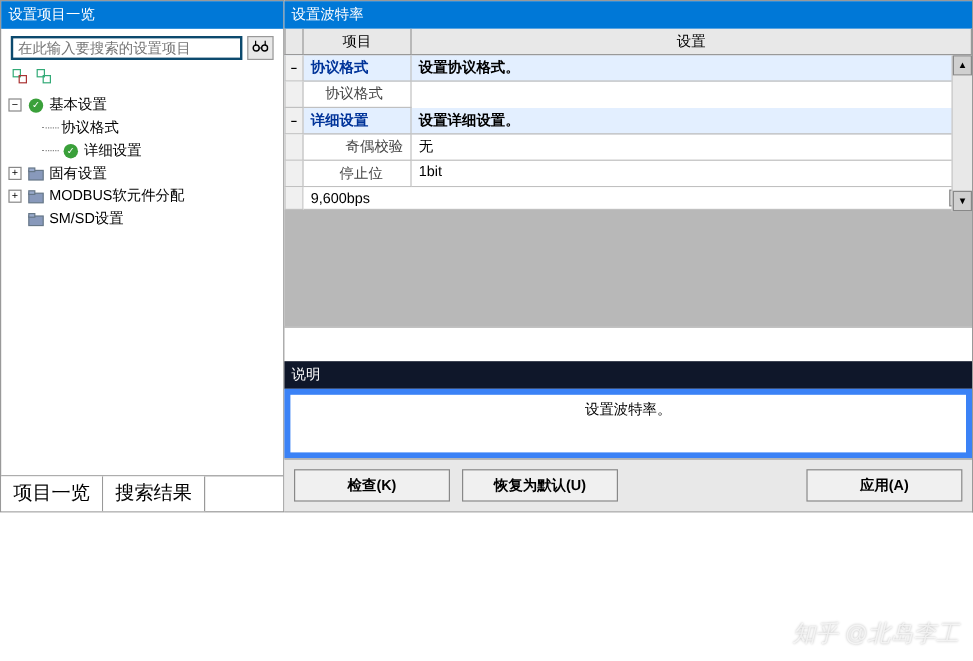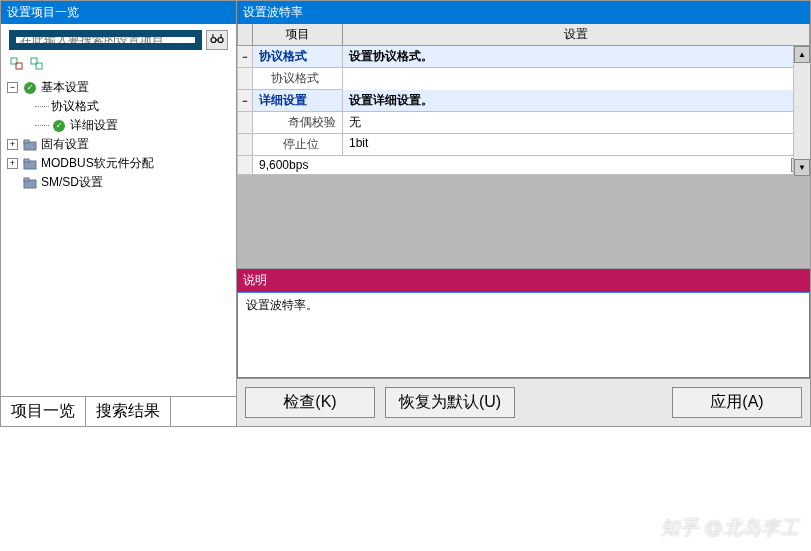--- a/index.html
+++ b/index.html
@@ -1,21 +1,21 @@
 <!DOCTYPE html>
 <html><head>
   <meta charset="utf-8">
   <style>
     * { box-sizing: border-box; }
     body { margin: 0; padding: 0; font-family: "SimSun", "宋体", sans-serif; font-size: 12px; background: #fff; width: 811px; height: 551px; overflow: hidden; }
     .main-wrap { display: flex; width: 811px; height: 427px; }
     .left-panel { width: 237px; border: 1px solid #999; display: flex; flex-direction: column; }
     .panel-title { background: #0078d7; color: #fff; padding: 3px 6px; font-size: 12px; }
     .search-row { display: flex; padding: 6px 8px 4px 8px; gap: 4px; }
-    .search-input { flex: 1; border: 7px solid #0c4a6e; padding: 2px 4px; height: 20px; font-size: 12px; color: #888; }
+    .search-input { flex: 1; border: 2px solid #0c4a6e; padding: 2px 4px; height: 20px; font-size: 12px; color: #888; }
     .search-btn { width: 22px; height: 20px; border: 1px solid #999; background: #e8e8e8; display: flex; align-items: center; justify-content: center; cursor: pointer; }
     .toolbar { padding: 2px 8px; display: flex; gap: 4px; align-items: center; }
     .toolbar-icon { width: 16px; height: 16px; display: inline-flex; align-items: center; justify-content: center; cursor: pointer; }
     .tree { flex: 1; padding: 4px 6px; overflow: auto; }
     .tree-node { display: flex; align-items: center; padding: 1px 0; cursor: pointer; }
     .tree-toggle { width: 11px; height: 11px; border: 1px solid #888; display: inline-flex; align-items: center; justify-content: center; margin-right: 4px; font-size: 9px; line-height: 1; background: #fff; }
     .tree-icon { width: 16px; height: 16px; margin-right: 3px; display: inline-flex; align-items: center; justify-content: center; }
     .check-circle { width: 12px; height: 12px; border-radius: 50%; background: #3aa03a; color: #fff; font-size: 8px; display: flex; align-items: center; justify-content: center; }
     .dots-line { display: inline-block; width: 14px; border-bottom: 1px dotted #888; margin-right: 2px; }
     .lvl1 { margin-left: 0; }
@@ -31,24 +31,24 @@
     .grid-body { flex: 1; background: #b8b8b8; overflow: auto; position: relative; }
     .grid-row { display: flex; background: #fff; }
     .grid-row.header-row { background: #e3efff; font-weight: bold; }
     .gc-toggle { width: 16px; display: flex; align-items: center; justify-content: center; border: 1px solid #c0c0c0; border-top: none; background: #f0f0f0; }
     .gc-key { width: 90px; border-bottom: 1px solid #c0c0c0; border-right: 1px solid #c0c0c0; padding: 2px 6px; color: #003399; }
     .gc-val { flex: 1; border-bottom: 1px solid #c0c0c0; border-right: 1px solid #c0c0c0; padding: 2px 6px; }
     .grid-row.active .gc-key { font-weight: bold; font-style: italic; }
     .grid-row.active .gc-val { background: #fff; position: relative; }
     .dd-arrow { position: absolute; right: 2px; top: 2px; width: 16px; height: 14px; background: #ddd; border: 1px solid #888; display: flex; align-items: center; justify-content: center; font-size: 9px; cursor: pointer; }
     .desc-panel { border-top: 1px solid #999; height: 110px; display: flex; flex-direction: column; }
-    .desc-title { background: #be185d; color: #fff; padding: 3px 6px; }
-    .desc-body { flex: 1; padding: 4px 8px; border: 1px solid #3b82f6; margin: 0; }
+    .desc-title { background: #0f172a; color: #fff; padding: 3px 6px; margin-top: 28px; }
+    .desc-body { flex: 1; padding: 4px 8px; border: 5px solid #3b82f6; margin: 0; text-align: center; }
     .btn-row { padding: 8px; display: flex; gap: 10px; background: #e8e8e8; border-top: 1px solid #999; }
-    .btn { padding: 4px 0; width: 130px; text-align: center; border: 1px solid #888; background: #f0f0f0; cursor: pointer; font-size: 16px; }
+    .btn { padding: 4px 0; width: 130px; text-align: center; border: 1px solid #888; background: #f0f0f0; cursor: pointer; font-size: 12px; font-weight: bold; }
     .btn-spacer { flex: 1; }
     .scrollbar-v { position: absolute; right: 0; top: 0; width: 17px; height: 130px; background: #e8e8e8; border-left: 1px solid #c0c0c0; }
     .sb-btn { height: 17px; background: #d0d0d0; border: 1px solid #888; display: flex; align-items: center; justify-content: center; font-size: 8px; }
     .sb-track { height: 96px; background: #e8e8e8; }
     .watermark { position: absolute; right: 12px; bottom: 10px; color: rgba(255,255,255,0.7); font-size: 19px; font-style: italic; pointer-events: none; text-shadow: 0 0 2px rgba(0,0,0,0.3); }
   </style>
 </head>
 <body>
 
 <div class="main-wrap">

